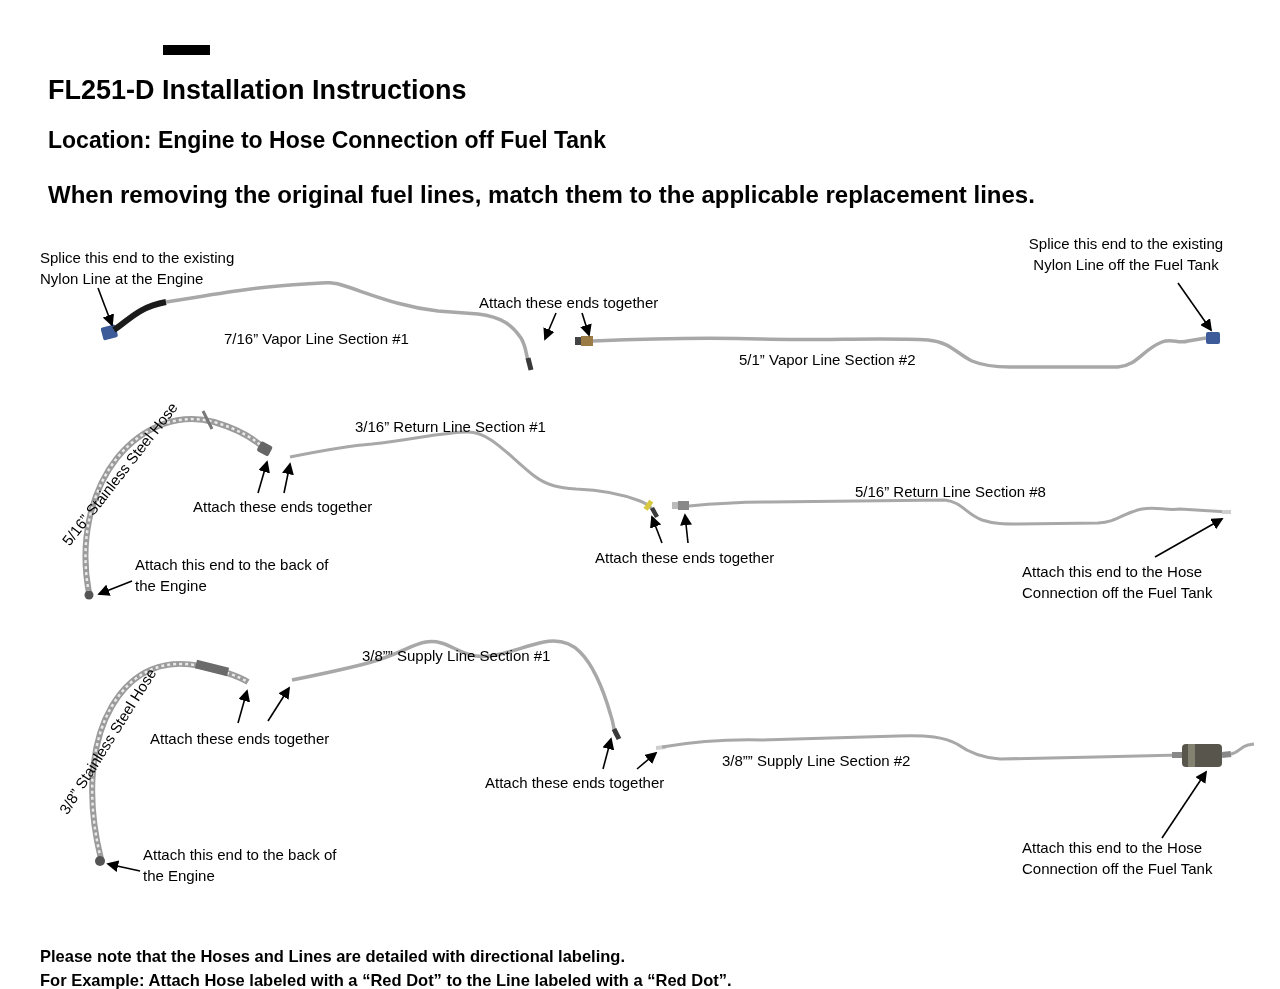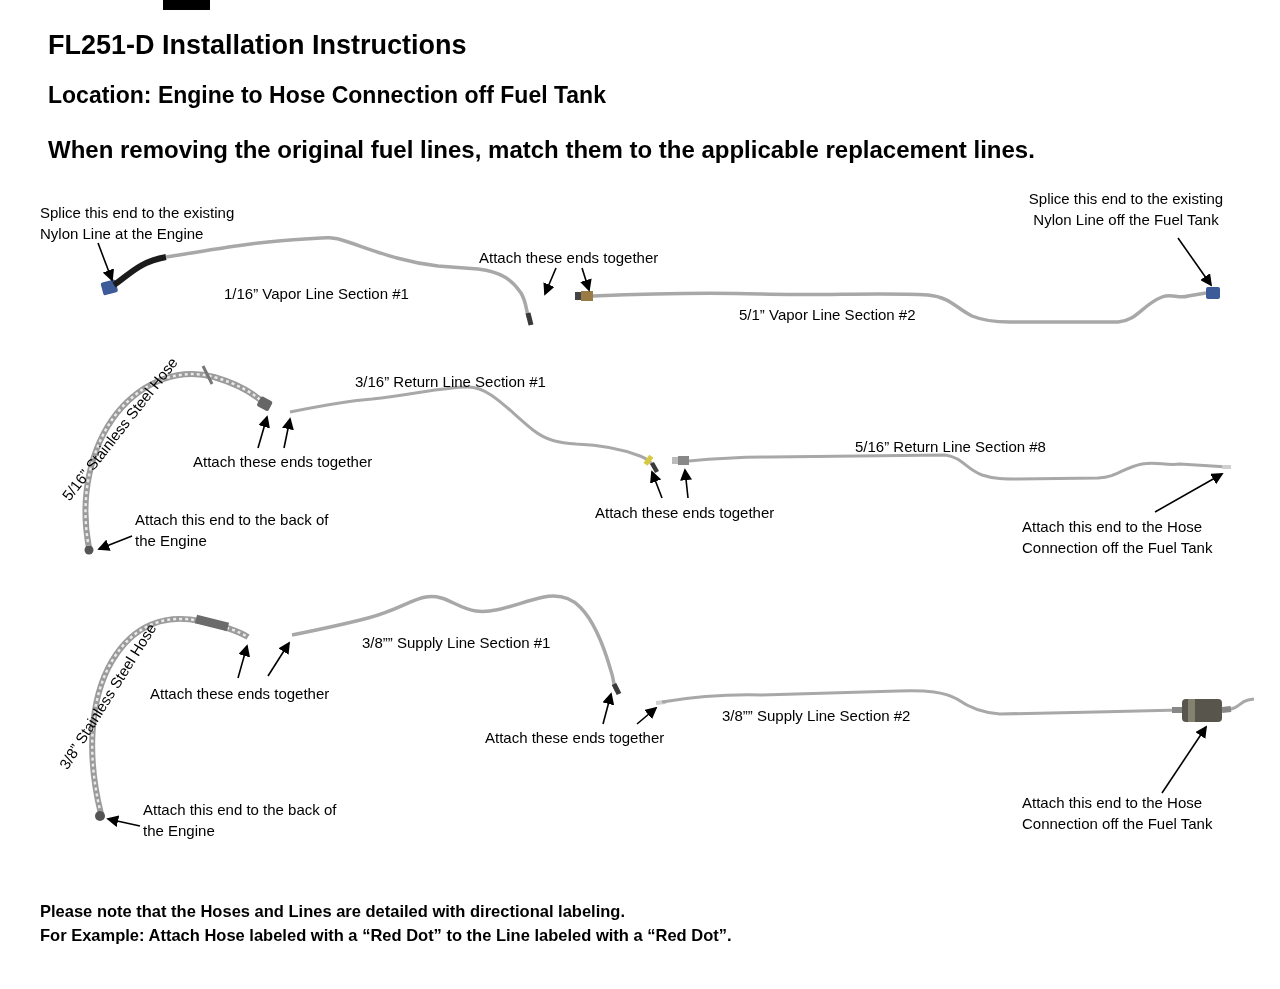--- a/index.html
+++ b/index.html
@@ -4,21 +4,21 @@
 <style>
   * { box-sizing: border-box; margin: 0; padding: 0; }
   html, body { background: #ffffff; }
   body {
     width: 1280px; height: 989px;
     font-family: "Liberation Sans", sans-serif;
     color: #000;
     position: relative;
     overflow: hidden;
   }
-  .page { position: relative; width: 1280px; height: 790px; }
+  .page { position: relative; width: 1280px; height: 790px; margin-top: 45px; }
   .art { position: absolute; left: 0; top: 0; z-index: 0; }
   .lbl { position: absolute; z-index: 2; font-size: 15px; line-height: 21px; white-space: pre-line; }
   .title { position: absolute; left: 48px; top: 30px; font-size: 27px; font-weight: bold; z-index: 2; }
   .subtitle { position: absolute; left: 48px; top: 82px; font-size: 23px; font-weight: bold; z-index: 2; }
   .intro { position: absolute; left: 48px; top: 136px; font-size: 24px; font-weight: bold; z-index: 2; }
   .rot { transform-origin: 0 0; font-size: 15px; white-space: nowrap; }
   .footer-line { position: absolute; left: 40px; font-size: 16.5px; font-weight: bold; z-index: 2; }
   .artifact { position: absolute; left: 163px; top: 0; width: 47px; height: 10px; background: #000; z-index: 2; }
   .center { text-align: center; }
 </style>
@@ -114,38 +114,38 @@
       <line x1="268" y1="676" x2="289" y2="643" marker-end="url(#arr)"></line>
       <line x1="603" y1="724" x2="611" y2="694" marker-end="url(#arr)"></line>
       <line x1="637" y1="724" x2="656" y2="708" marker-end="url(#arr)"></line>
       <line x1="1162" y1="793" x2="1206" y2="727" marker-end="url(#arr)"></line>
       <line x1="140" y1="826" x2="108" y2="819" marker-end="url(#arr)"></line>
     </g>
   </svg>
 
   <div class="lbl" style="left:40px; top:202px;">Splice this end to the existing
 Nylon Line at the Engine</div>
-  <div class="lbl" style="left:224px; top:283px;">1/16” Vapor Line Section #1</div>
+  <div class="lbl" style="left:224px; top:283px;">7/16” Vapor Line Section #1</div>
   <div class="lbl" style="left:479px; top:247px;">Attach these ends together</div>
   <div class="lbl" style="left:739px; top:304px;">5/1” Vapor Line Section #2</div>
   <div class="lbl center" style="left:1012px; top:188px; width:228px;">Splice this end to the existing
 Nylon Line off the Fuel Tank</div>
 
   <div class="lbl rot" style="left:57px; top:492px; transform:rotate(-52deg);">5/16” Stainless Steel Hose</div>
   <div class="lbl" style="left:355px; top:371px;">3/16” Return Line Section #1</div>
   <div class="lbl" style="left:193px; top:451px;">Attach these ends together</div>
   <div class="lbl" style="left:135px; top:509px;">Attach this end to the back of
 the Engine</div>
   <div class="lbl" style="left:595px; top:502px;">Attach these ends together</div>
   <div class="lbl" style="left:855px; top:436px;">5/16” Return Line Section #8</div>
   <div class="lbl" style="left:1022px; top:516px;">Attach this end to the Hose
 Connection off the Fuel Tank</div>
 
   <div class="lbl rot" style="left:54px; top:762px; transform:rotate(-58deg);">3/8” Stainless Steel Hose</div>
-  <div class="lbl" style="left:362px; top:632px;">3/8”” Supply Line Section #1</div>
+  <div class="lbl" style="left:362px; top:600px;">3/8”” Supply Line Section #1</div>
   <div class="lbl" style="left:150px; top:683px;">Attach these ends together</div>
   <div class="lbl" style="left:485px; top:727px;">Attach these ends together</div>
   <div class="lbl" style="left:722px; top:705px;">3/8”” Supply Line Section #2</div>
   <div class="lbl" style="left:1022px; top:792px;">Attach this end to the Hose
 Connection off the Fuel Tank</div>
   <div class="lbl" style="left:143px; top:799px;">Attach this end to the back of
 the Engine</div>
 
   <div class="footer-line" style="top:902px;">Please note that the Hoses and Lines are detailed with directional labeling.</div>
   <div class="footer-line" style="top:926px;">For Example: Attach Hose labeled with a “Red Dot” to the Line labeled with a “Red Dot”.</div>

